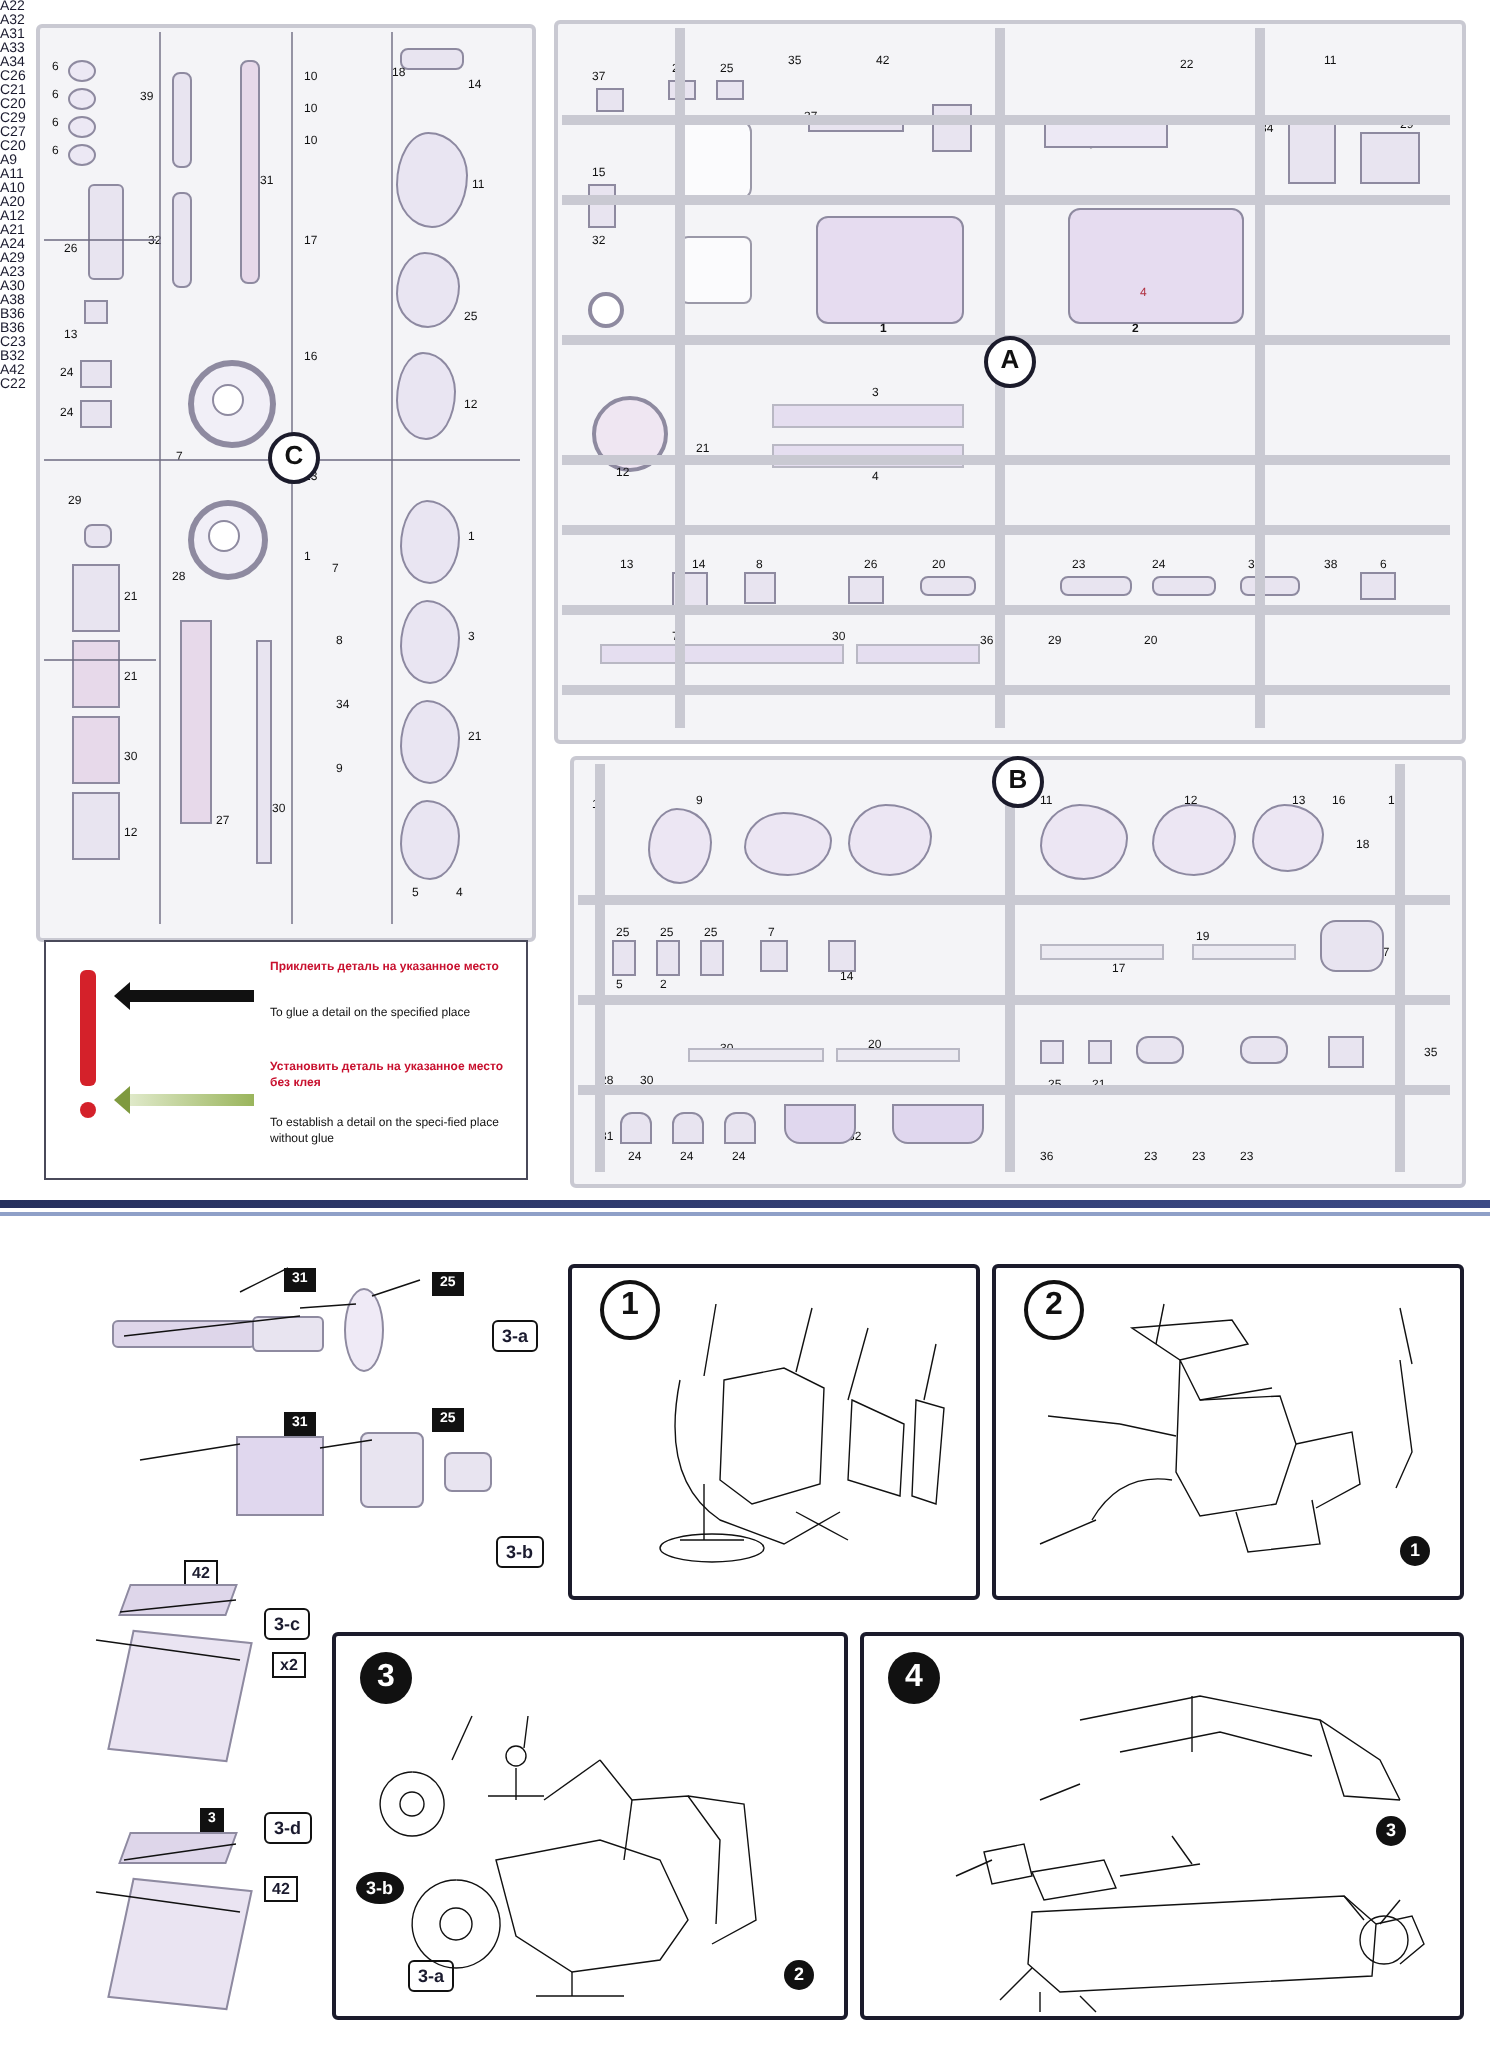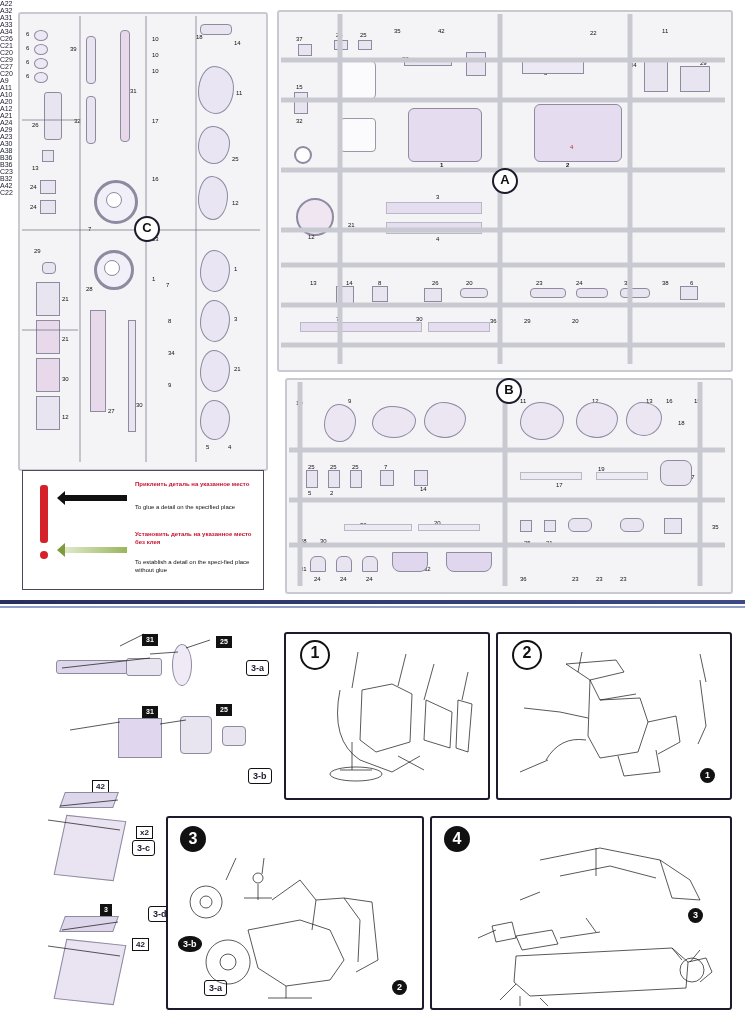--- a/index.html
+++ b/index.html
@@ -416,31 +416,31 @@
   <div class="lbl7" style="left:194px;top:770px;">A33</div>
   <div class="lbl7" style="left:228px;top:770px;">A34</div>
   <div class="subtag" style="left:248px;top:768px;">3-b</div>
 
   <div class="lbl7" style="left:44px;top:782px;">C26</div>
   <div class="lbl7" style="left:30px;top:800px;">C21</div>
   <div class="xtag" style="left:92px;top:780px;">42</div>
   <div class="part" style="left:62px;top:792px;width:52px;height:14px;transform:skewX(-20deg);background:#ded6ea;"></div>
   <div class="part" style="left:60px;top:818px;width:58px;height:58px;transform:skew(-12deg,6deg);background:#eae4f2;"></div>
   <div class="lbl7" style="left:124px;top:866px;">C20</div>
-  <div class="subtag" style="left:132px;top:840px;">3-c</div>
+  <div class="subtag" style="left:132px;top:804px;">3-c</div>
   <div class="xtag" style="left:136px;top:826px;">x2</div>
 
   <div class="lbl7" style="left:44px;top:906px;">C29</div>
   <div class="lbl7" style="left:30px;top:924px;">C27</div>
   <div class="numflag dark" style="left:100px;top:904px;">3</div>
   <div class="part" style="left:62px;top:916px;width:52px;height:14px;transform:skewX(-20deg);background:#ded6ea;"></div>
   <div class="part" style="left:60px;top:942px;width:58px;height:58px;transform:skew(-12deg,6deg);background:#eae4f2;"></div>
   <div class="lbl7" style="left:124px;top:990px;">C20</div>
   <div class="xtag" style="left:132px;top:938px;">42</div>
-  <div class="subtag" style="left:148px;top:906px;">3-d</div>
+  <div class="subtag" style="left:132px;top:906px;">3-d</div>
 
   <div class="stepbox" style="left:284px;top:632px;width:202px;height:164px;"></div>
   <div class="stepnum open" style="left:300px;top:640px;">1</div>
   <svg style="left:0;top:0;width:745px;height:1023px;z-index:6;">
     <g class="ln">
       <path d="M358 652 L352 688"></path>
       <path d="M406 654 L398 686"></path>
       <path d="M434 664 L424 700"></path>
       <path d="M468 672 L462 700"></path>
       <path d="M424 770 L398 756"></path>

